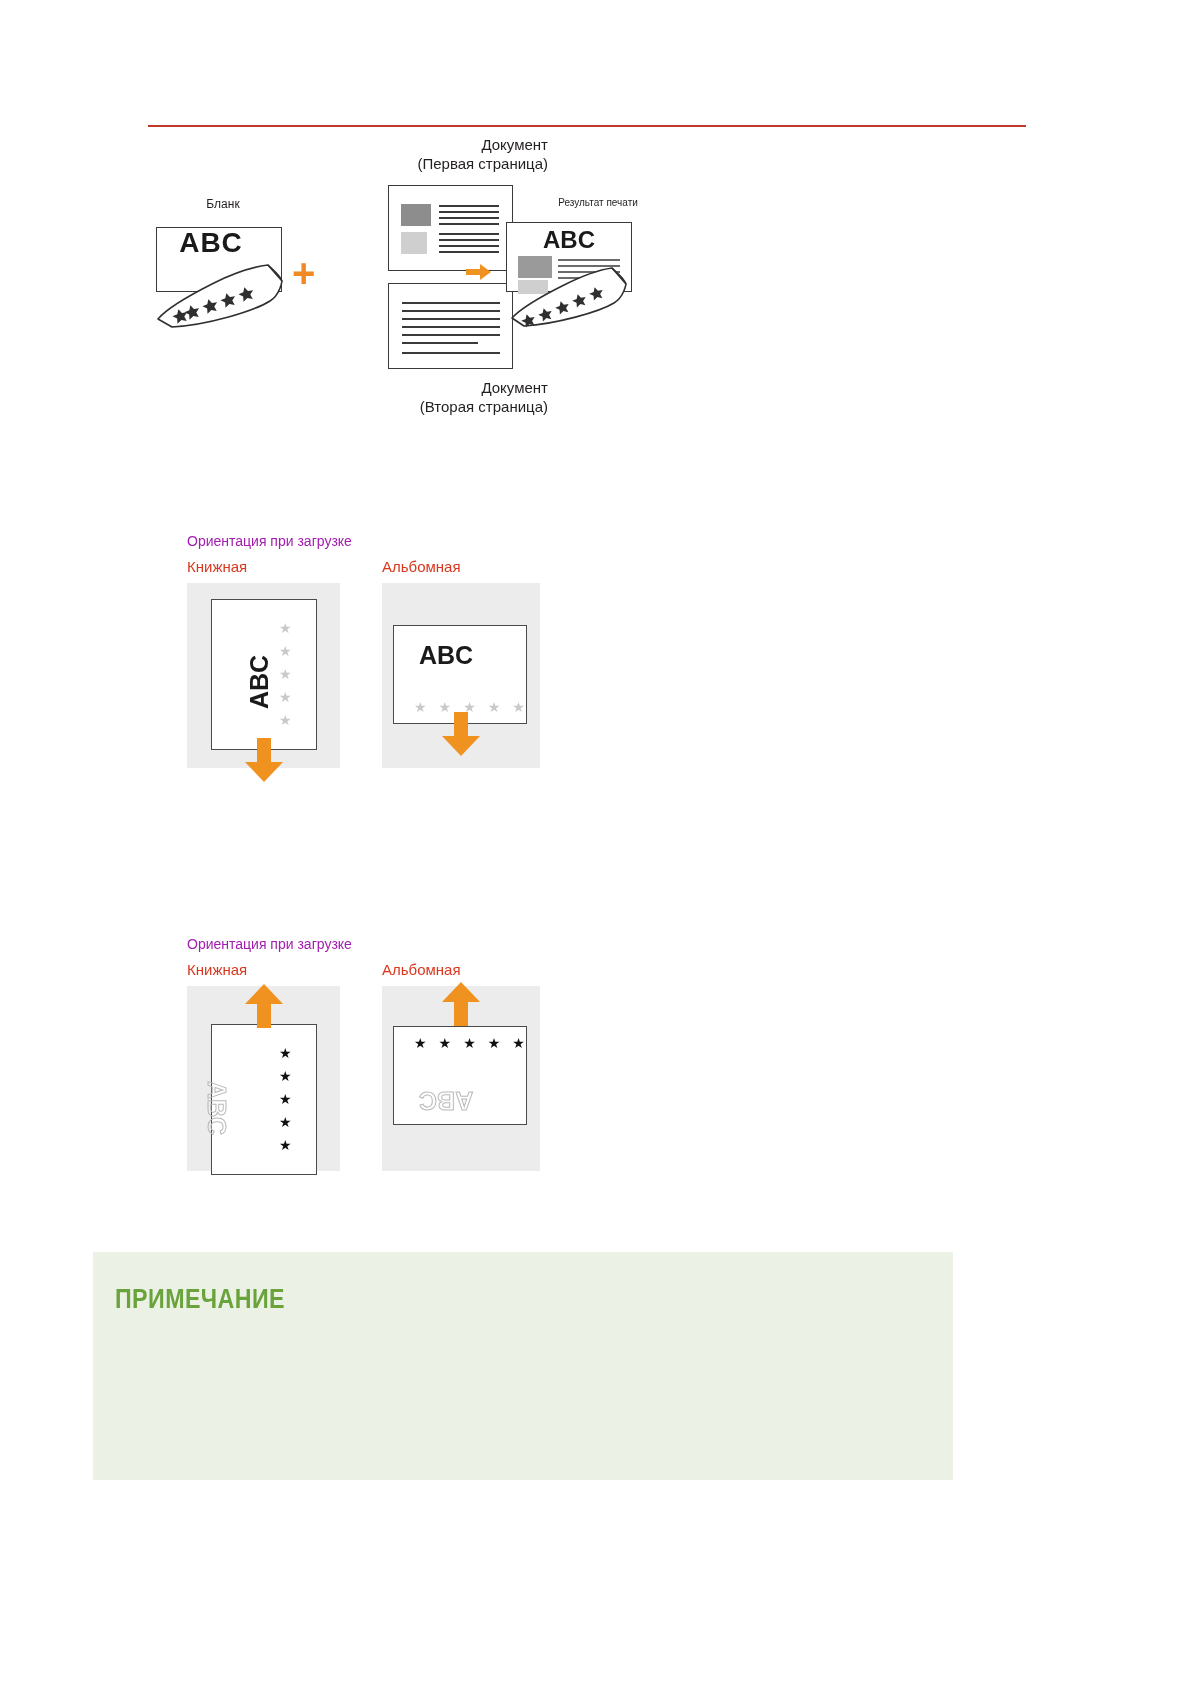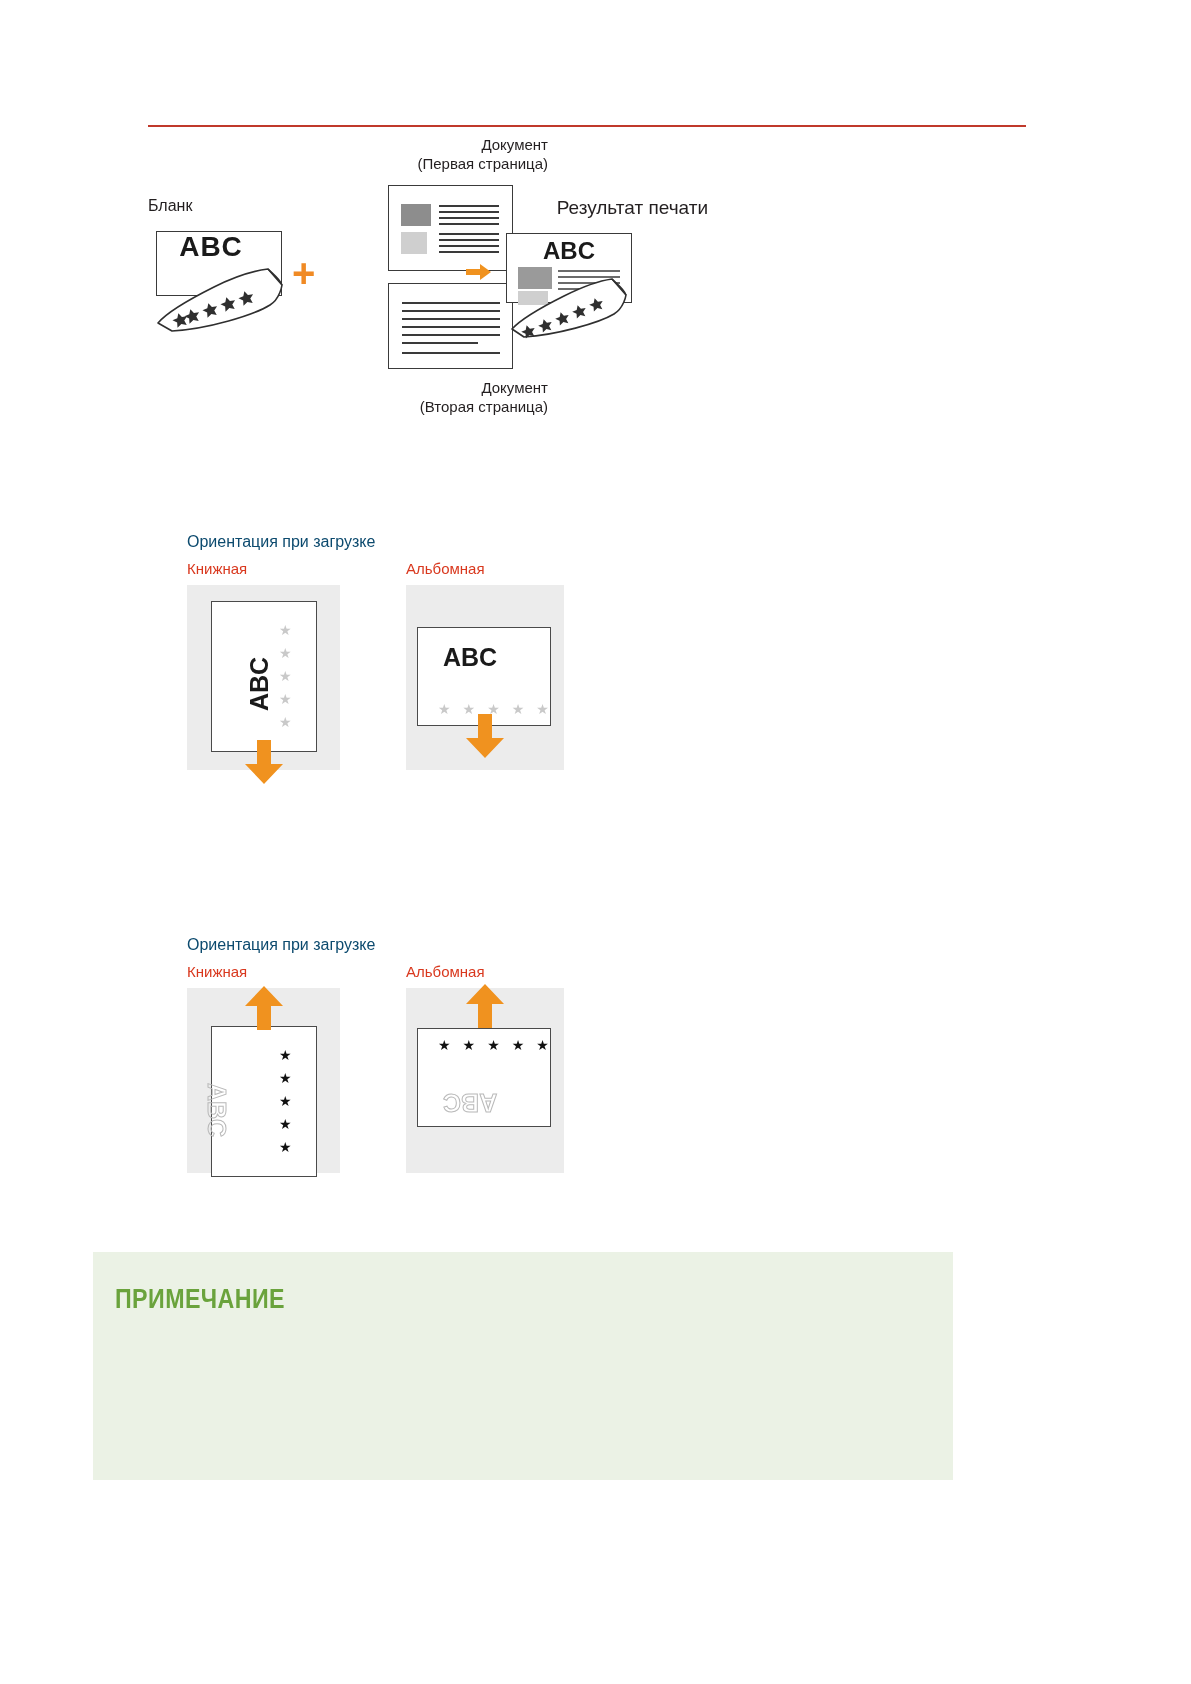--- a/index.html
+++ b/index.html
@@ -20,21 +20,21 @@
     background:#c0392b;
   }
 
   
   .fig1{ position:absolute; left:148px; top:135px; width:560px; height:300px; }
 
   .cap{ font-size:15px; line-height:19px; text-align:right; color:#231f20; white-space:pre-line;}
 
   
   .lh-wrap{ position:absolute; left:0px; top:62px; width:150px;}
-  .lh-cap{ font-size:16px; text-align:left; }
+  .lh-cap{ font-size:12px; text-align:center; }
   .lh-art{ position:relative; width:150px; height:110px; margin-top:10px;}
   .sheet-box{
     position:absolute; left:8px; top:6px; width:126px; height:65px;
     border:1.5px solid #3a3a3a; background:#fff;
     box-sizing:border-box;
   }
   .abc-big{
     position:absolute; left:0; top:6px; width:126px;
     text-align:center; font-size:28px; font-weight:bold; letter-spacing:1px; color:#1a1a1a;
   }
@@ -58,38 +58,38 @@
   .plus{
     position:absolute; left:144px; top:118px;
     font-size:40px; font-weight:bold; color:#f08a24; line-height:1;
   }
   .arrow1{
     position:absolute; left:318px; top:128px; width:26px; height:18px;
   }
 
   
   .res-wrap{ position:absolute; left:340px; top:62px; width:220px;}
-  .res-cap{ font-size:19px; text-align:right; padding-left:0px;}
+  .res-cap{ font-size:10px; text-align:center; padding-left:0px;}
   .res-art{ position:relative; width:180px; height:110px; margin-top:10px; margin-left:12px;}
   .res-box{
     position:absolute; left:6px; top:4px; width:126px; height:70px;
     border:1.5px solid #3a3a3a; background:#fff; box-sizing:border-box;
   }
   .res-abc{
     position:absolute; left:6px; top:8px; width:126px; text-align:center;
     font-size:24px; font-weight:bold; color:#1a1a1a;
   }
   .res-sq-dark{ position:absolute; left:18px; top:38px; width:34px; height:22px; background:#9a9a9a;}
   .res-sq-light{ position:absolute; left:18px; top:62px; width:30px; height:14px; background:#cfcfcf;}
 
   
   .orient{ position:absolute; }
-  .orient .sec-title{ font-size:16px; color:#0c4a6e; margin:0 0 9px 0;}
+  .orient .sec-title{ font-size:14px; color:#a21caf; margin:0 0 9px 0;}
   .cols{ display:flex; gap:66px; }
-  .col{ width:153px; }
+  .col{ width:129px; }
   .col .col-label{ font-size:15px; color:#d9381e; margin-bottom:8px;}
   .tray{
     position:relative;
     width:153px; height:185px;
     background:#ececec;
   }
   .tray.land{ width:158px; height:185px;}
   .paper{
     position:absolute; background:#fff; border:1.6px solid #4a4a4a; box-sizing:border-box;
   }

